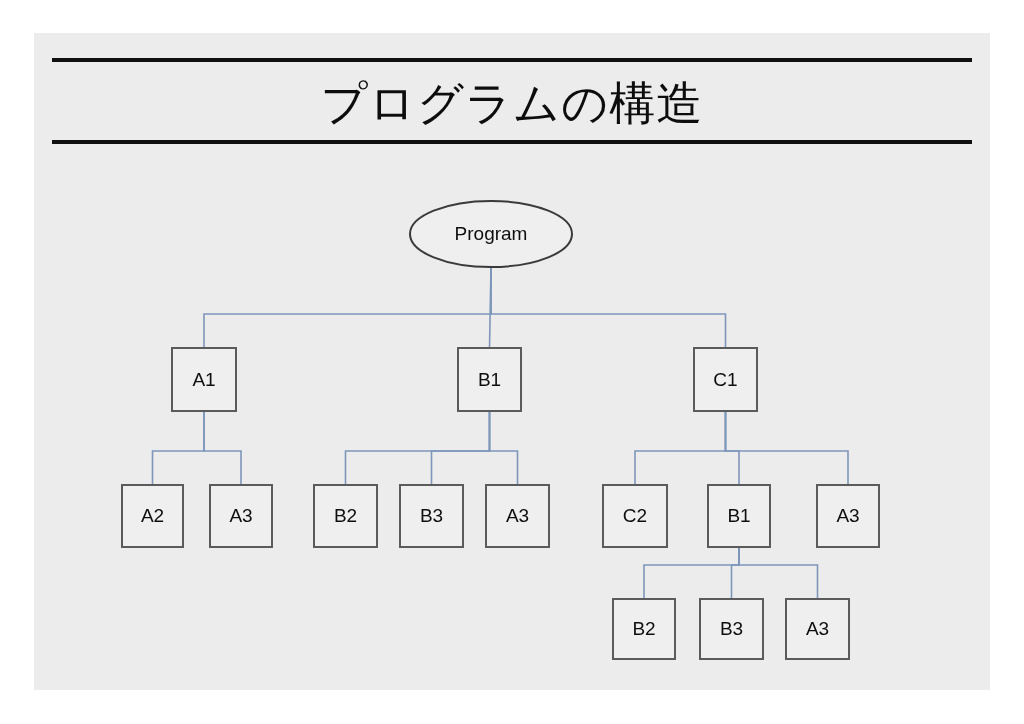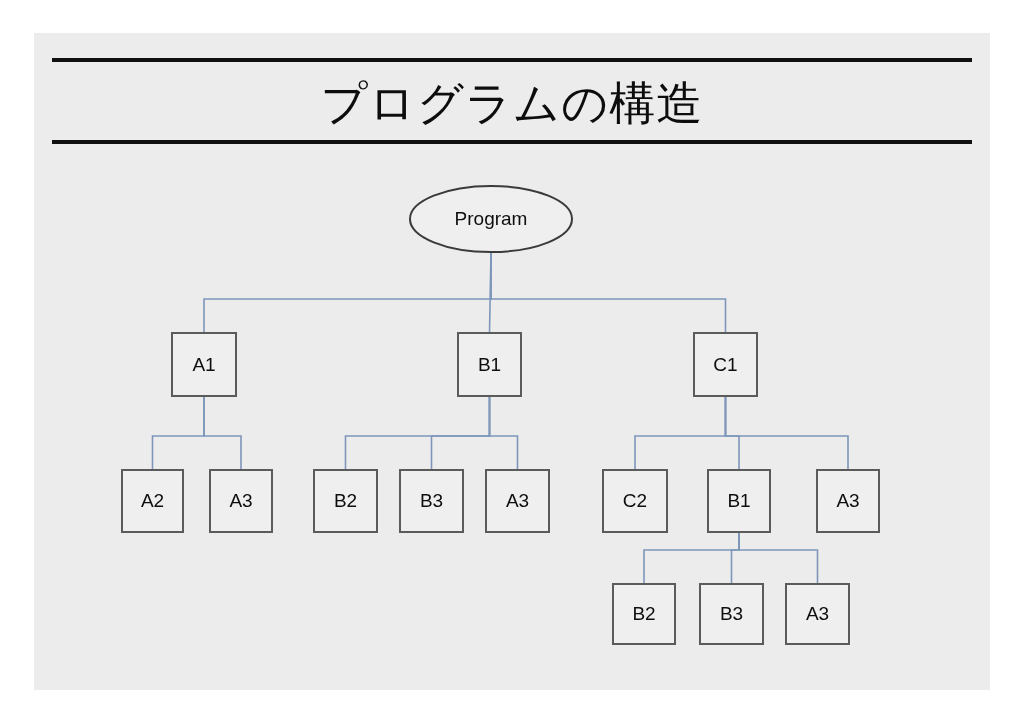--- a/index.html
+++ b/index.html
@@ -51,21 +51,21 @@
     text-align: center;
     font-size: 46px;
     color: #0d0d0d;
     font-family: "Liberation Sans", "DejaVu Sans", sans-serif;
     letter-spacing: 1px;
     white-space: nowrap;
   }
   #diagram-area {
     position: absolute;
     left: 0;
-    top: 0;
+    top: 15px;
     width: 884px;
     height: 657px;
   }
   svg#tree-svg {
     position: absolute;
     left: 0;
     top: 0;
     width: 956px;
     height: 657px;
     display: block;

